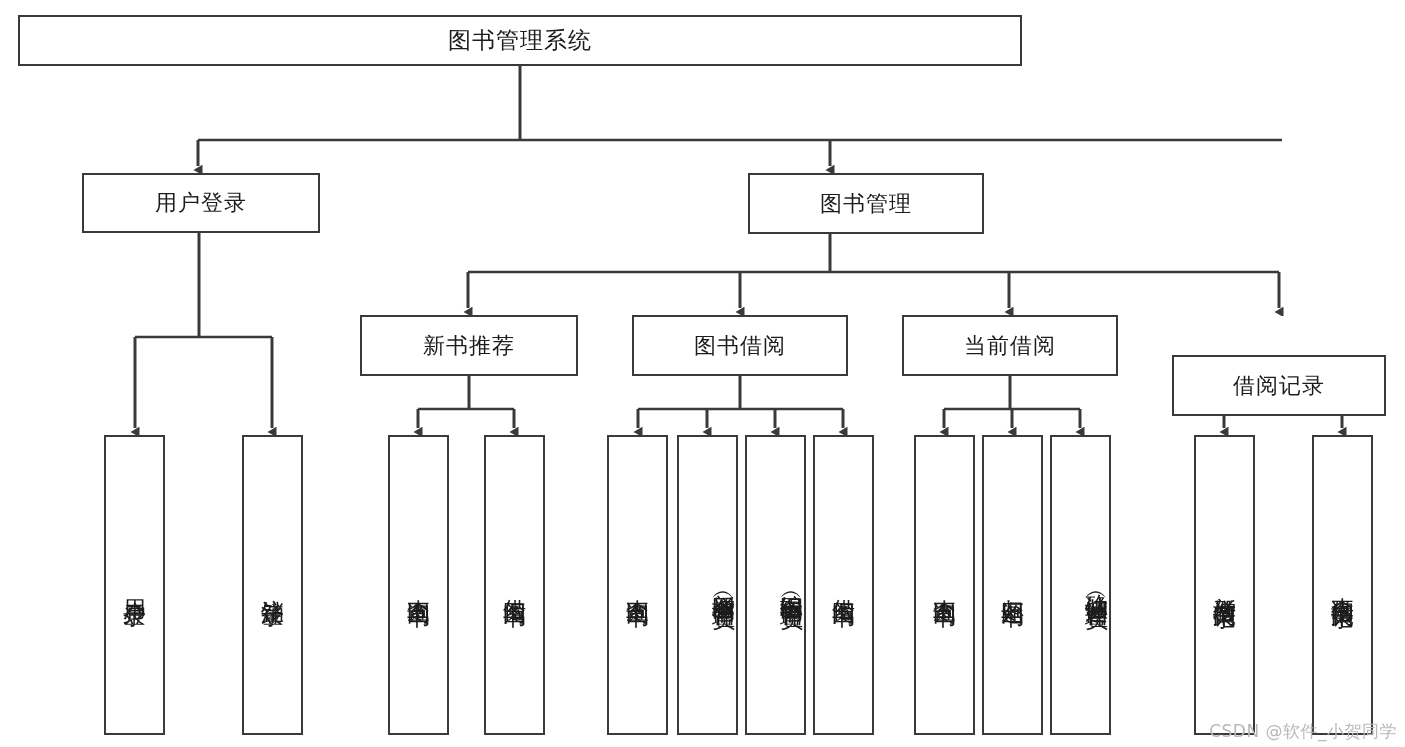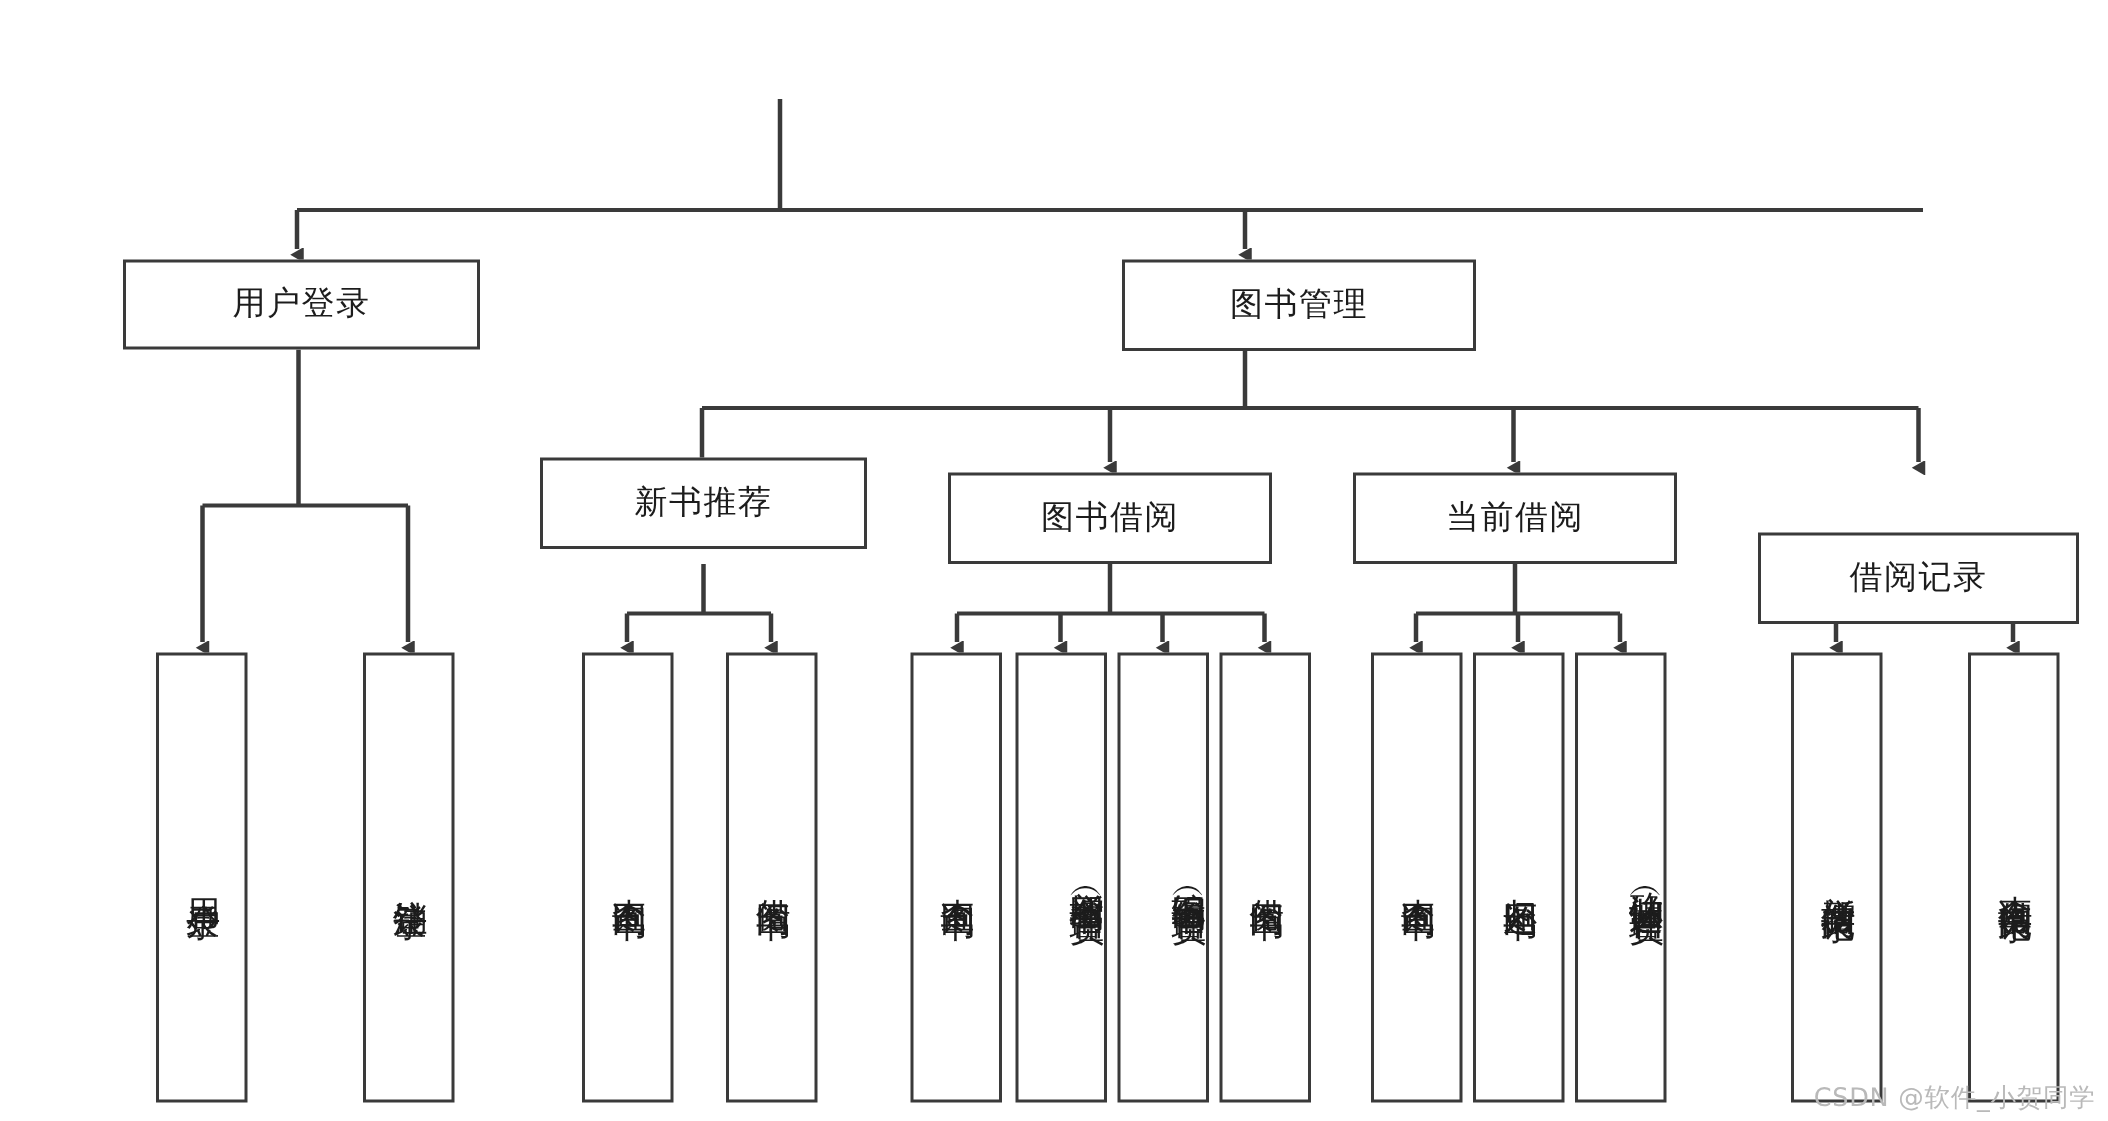--- a/index.html
+++ b/index.html
@@ -118,29 +118,32 @@
       <path d="M1012,409 L1012,428" marker-end="url(#arrow)"></path>
       <path d="M1080,409 L1080,428" marker-end="url(#arrow)"></path>
 
       <path d="M1279,376 L1279,409"></path>
       <path d="M1224,409 L1342,409" stroke-width="2.6"></path>
       <path d="M1224,409 L1224,428" marker-end="url(#arrow)"></path>
       <path d="M1342,409 L1342,428" marker-end="url(#arrow)"></path>
     </g>
   </svg>
 
+  <div class="node horiz root" style="left:18px; top:15px; width:1004px; height:51px;">
+    <span>图书管理系统</span>
+  </div>
 
   <div class="node horiz" style="left:82px; top:173px; width:238px; height:60px;">
     <span>用户登录</span>
   </div>
   <div class="node horiz" style="left:712px; top:173px; width:236px; height:61px;margin-left:36px;">
     <span>图书管理</span>
   </div>
 
-  <div class="node horiz" style="left:360px; top:305px; width:218px; height:61px;">
+  <div class="node horiz" style="left:360px; top:315px; width:218px; height:61px;">
     <span>新书推荐</span>
   </div>
   <div class="node horiz" style="left:902px; top:315px; width:216px; height:61px;">
     <span>当前借阅</span>
   </div>
   <div class="node horiz" style="left:632px; top:315px; width:216px; height:61px;">
     <span>图书借阅</span>
   </div>
   <div class="node horiz" style="left:1172px; top:315px; width:214px; height:61px;margin-top:40px;">
     <span>借阅记录</span>

